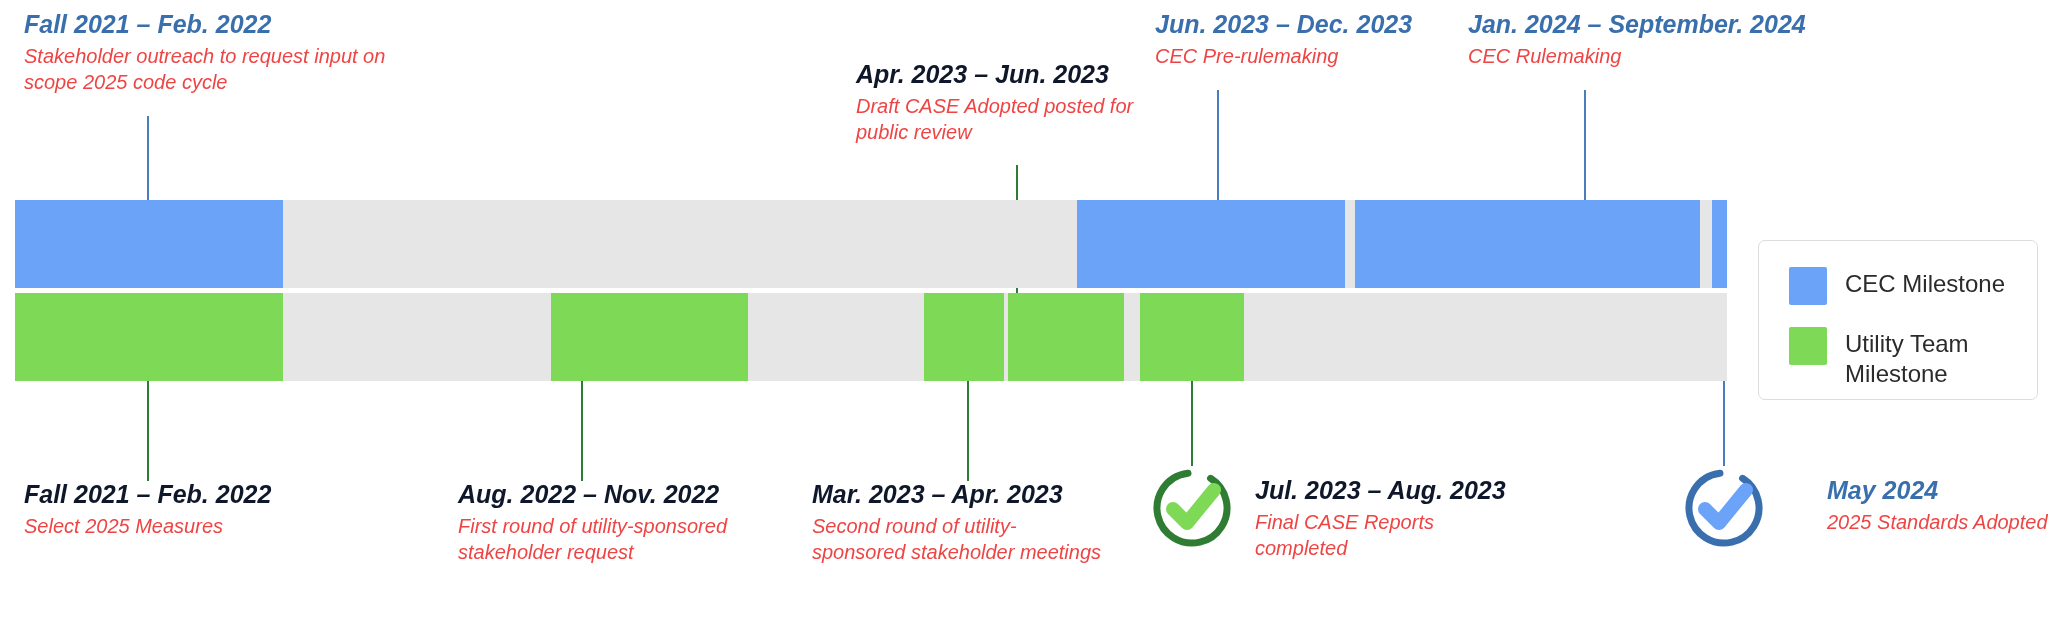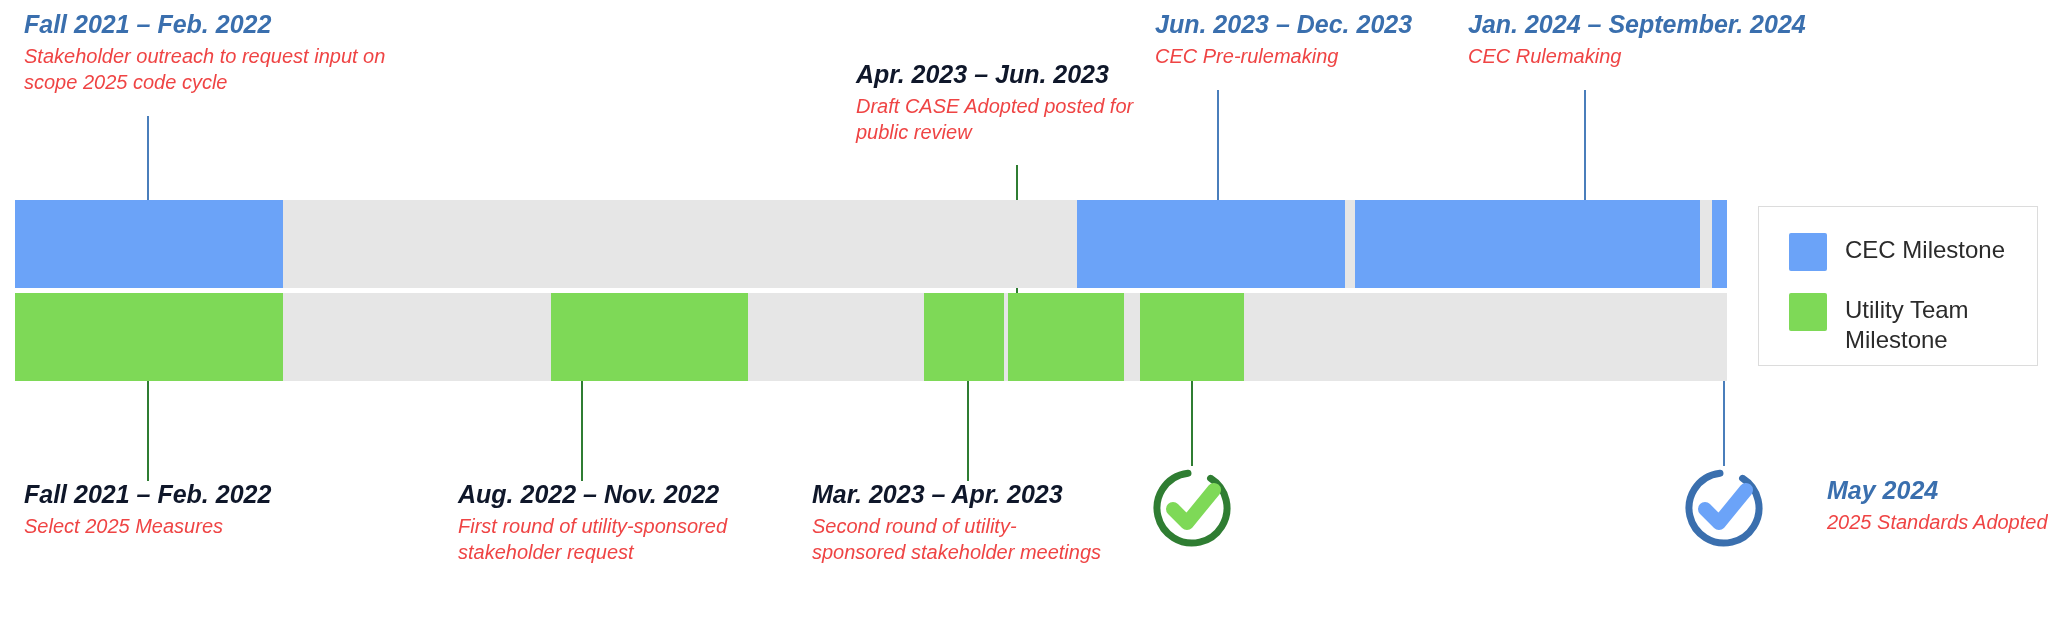--- a/index.html
+++ b/index.html
@@ -59,21 +59,22 @@
   }
   .seg.blue { background: #6ba3f8; }
   .seg.green { background: #7ed957; }
 
   
   #legend {
     position: absolute;
     box-sizing: border-box;
     border: 1px solid #dcdcdc;
     background: #ffffff;
-    border-radius: 0;
+    border-radius: 7px;
+    margin-top: 34px;
   }
   .legend-row {
     display: flex;
     align-items: flex-start;
     gap: 18px;
   }
   .legend-swatch {
     width: 38px;
     height: 38px;
     flex: 0 0 38px;
@@ -156,20 +157,24 @@
     <div class="period">Mar. 2023 – Apr. 2023</div>
     <div class="desc">Second round of utility-sponsored stakeholder meetings</div>
   </div>
 
   <div class="badge" style="left:1148px; top:464px;">
     <svg width="88" height="88" viewBox="0 0 88 88" aria-hidden="true">
       <circle cx="44" cy="44" r="35" fill="none" stroke="#2f7d32" stroke-width="7" stroke-linecap="round" stroke-dasharray="196 24" transform="rotate(-58 44 44)"></circle>
       <path d="M25 45 L39 59 L66 26" fill="none" stroke="#7ed957" stroke-width="14" stroke-linecap="round" stroke-linejoin="round"></path>
     </svg>
   </div>
+  <div class="anno green" style="left:1255px; top:474px; width:270px;">
+    <div class="period">Jul. 2023 – Aug. 2023</div>
+    <div class="desc">Final CASE Reports completed</div>
+  </div>
 
   <div class="badge" style="left:1680px; top:464px;">
     <svg width="88" height="88" viewBox="0 0 88 88" aria-hidden="true">
       <circle cx="44" cy="44" r="35" fill="none" stroke="#3a6fae" stroke-width="7" stroke-linecap="round" stroke-dasharray="196 24" transform="rotate(-58 44 44)"></circle>
       <path d="M25 45 L39 59 L66 26" fill="none" stroke="#6ba3f8" stroke-width="14" stroke-linecap="round" stroke-linejoin="round"></path>
     </svg>
   </div>
   <div class="anno blue" style="left:1787px; top:474px; width:260px;margin-left:40px;">
     <div class="period">May 2024</div>
     <div class="desc">2025 Standards Adopted</div>

